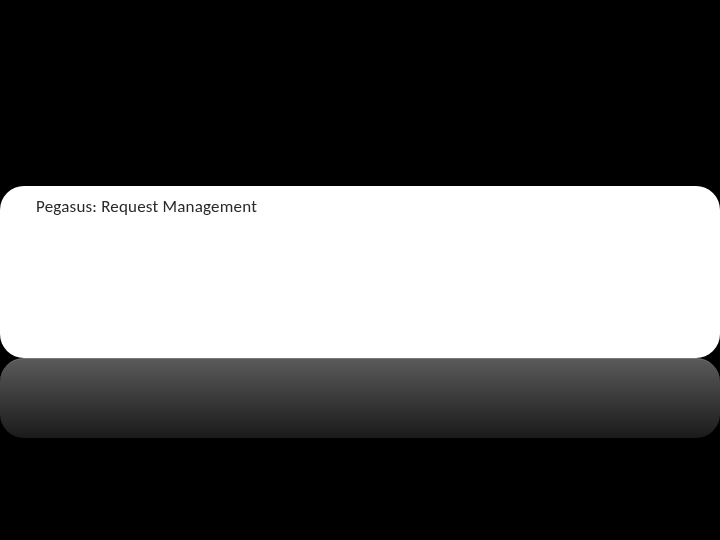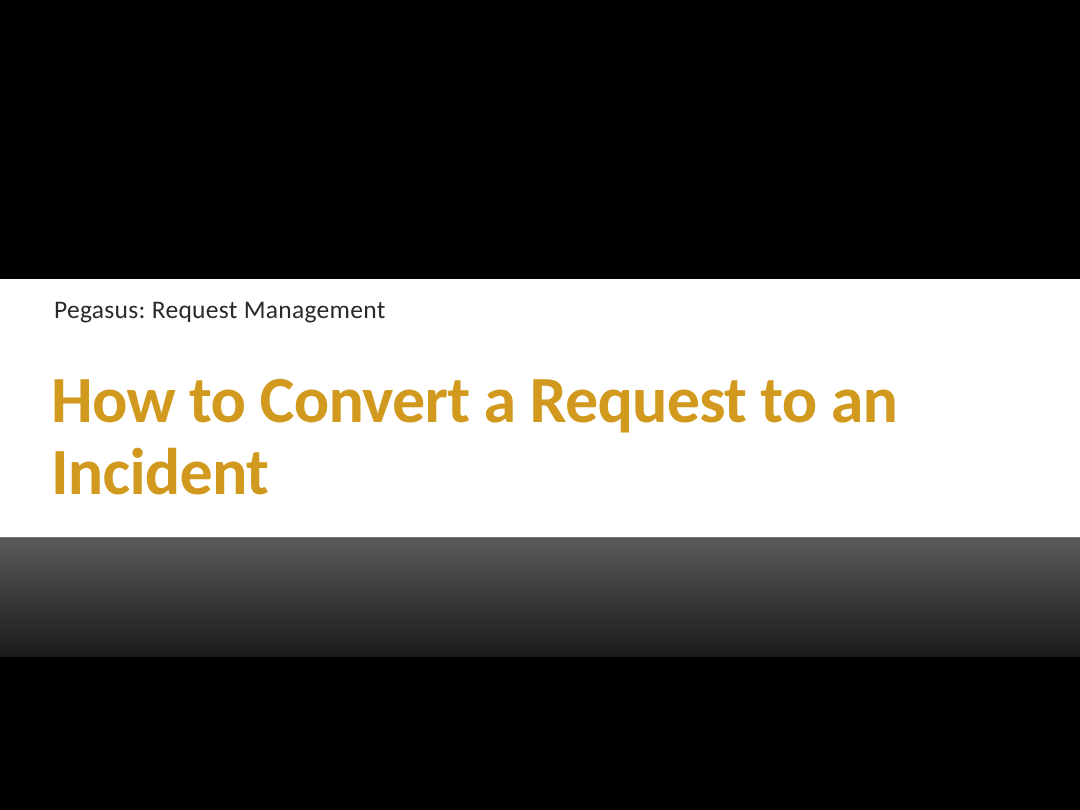--- a/index.html
+++ b/index.html
@@ -1,15 +1,15 @@
 <!DOCTYPE html>
 <html><head>
 <meta charset="utf-8">
 <style>
-  * { margin: 0; padding: 0; box-sizing: border-box; }
+  * { margin: 0; padding: 0; box-sizing: border-box; border-radius: 24px; }
   html, body { width: 720px; height: 540px; overflow: hidden; }
   body {
     font-family: "Segoe UI", "Calibri", Arial, sans-serif;
     background: #000000;
     position: relative;
   }
   .slide {
     width: 720px;
     height: 540px;
     position: relative;
@@ -61,16 +61,15 @@
     background: #000000;
   }
 </style>
 </head>
 <body>
 
 <div class="slide">
   <div class="content-band">
   </div>
   <div class="subtitle">Pegasus: Request Management</div>
-  <div class="title">How to Convert a Request to an Incident</div>
   <div class="gradient-band"></div>
   <div class="bottom"></div>
 </div>
 
 </body></html>

